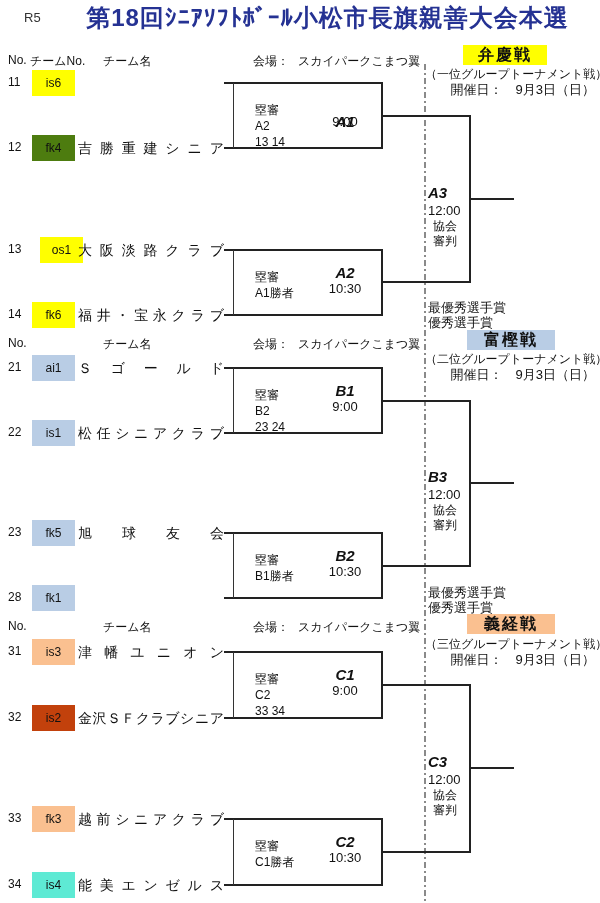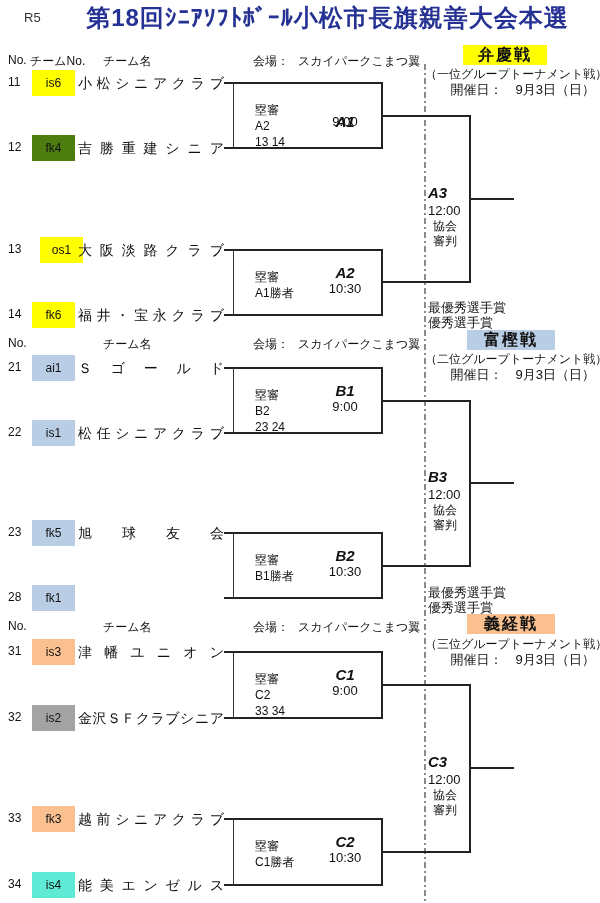--- a/index.html
+++ b/index.html
@@ -48,21 +48,20 @@
   <div class="t hdr" style="left:30px;top:53px">チームNo.</div>
   <div class="t hdr" style="left:103px;top:53px">チーム名</div>
   <div class="t hdr" style="left:253px;top:53px">会場：</div>
   <div class="t hdr" style="left:298px;top:53px">スカイパークこまつ翼</div>
   <div class="battle" style="left: 463px; top: 45px; width: 84px; background-color: rgb(255, 255, 0);">弁慶戦</div>
   <div class="sub" style="left:425px;top:66px;width:173px">（一位グループトーナメント戦）</div>
   <div class="sub date" style="left:425px;top:81px;width:170px">開催日：　9月3日（日）</div>
 
   <div class="num" style="left:8px;top:75px">11</div>
   <div class="badge" style="left: 32px; top: 70px; background-color: rgb(255, 255, 0);">is6</div>
-  <div class="name" style="left:78px;top:74px">小松シニアクラブ</div>
   <div class="hline" style="left:224px;top:82px;width:159px"></div>
 
   <div class="num" style="left:8px;top:140px">12</div>
   <div class="badge" style="left: 32px; top: 135px; background-color: #4d7c0f;">fk4</div>
   <div class="name" style="left:78px;top:139px">吉勝重建シニア</div>
   <div class="hline" style="left:224px;top:147px;width:159px"></div>
 
   <div class="num" style="left:8px;top:242px">13</div>
   <div class="badge" style="left: 32px; top: 237px; background-color: rgb(255, 255, 0); margin-left: 8px;">os1</div>
   <div class="name" style="left:78px;top:241px">大阪淡路クラブ</div>
@@ -171,21 +170,21 @@
   <div class="battle" style="left: 467px; top: 614px; width: 88px; background-color: rgb(250, 192, 144);">義経戦</div>
   <div class="sub" style="left:425px;top:636px;width:173px">（三位グループトーナメント戦）</div>
   <div class="sub date" style="left:425px;top:651px;width:170px">開催日：　9月3日（日）</div>
 
   <div class="num" style="left:8px;top:644px">31</div>
   <div class="badge" style="left: 32px; top: 639px; background-color: rgb(250, 192, 144);">is3</div>
   <div class="name" style="left:78px;top:643px">津幡ユニオン</div>
   <div class="hline" style="left:224px;top:651px;width:159px"></div>
 
   <div class="num" style="left:8px;top:710px">32</div>
-  <div class="badge" style="left: 32px; top: 705px; background-color: #a3a3a3;">is2</div>
+  <div class="badge" style="left: 32px; top: 705px; background-color: #c2410c;">is2</div>
   <div class="name" style="left:78px;top:709px">金沢ＳＦクラブシニア</div>
   <div class="hline" style="left:224px;top:717px;width:159px"></div>
 
   <div class="num" style="left:8px;top:811px">33</div>
   <div class="badge" style="left: 32px; top: 806px; background-color: rgb(250, 192, 144);">fk3</div>
   <div class="name" style="left:78px;top:810px">越前シニアクラブ</div>
   <div class="hline" style="left:224px;top:818px;width:159px"></div>
 
   <div class="num" style="left:8px;top:877px">34</div>
   <div class="badge" style="left: 32px; top: 872px; background-color: #5eead4;">is4</div>

